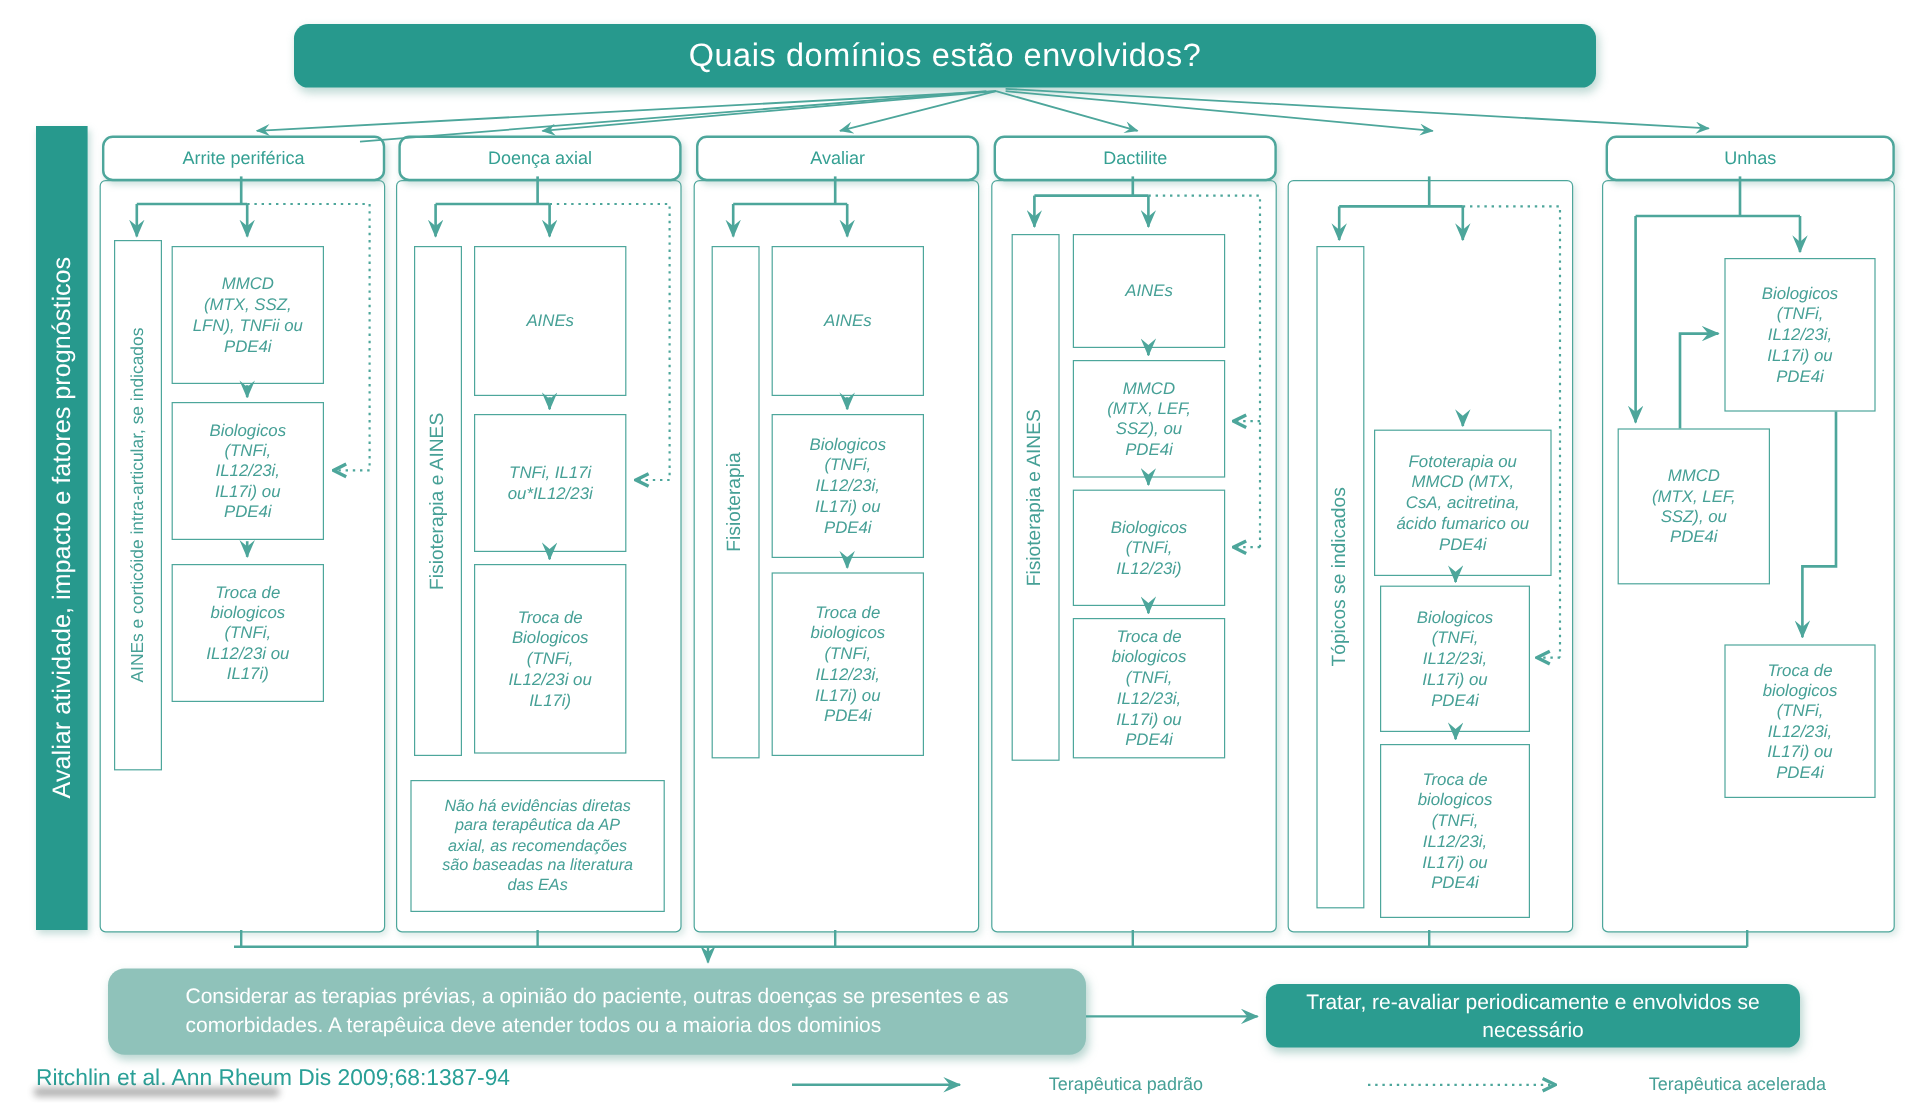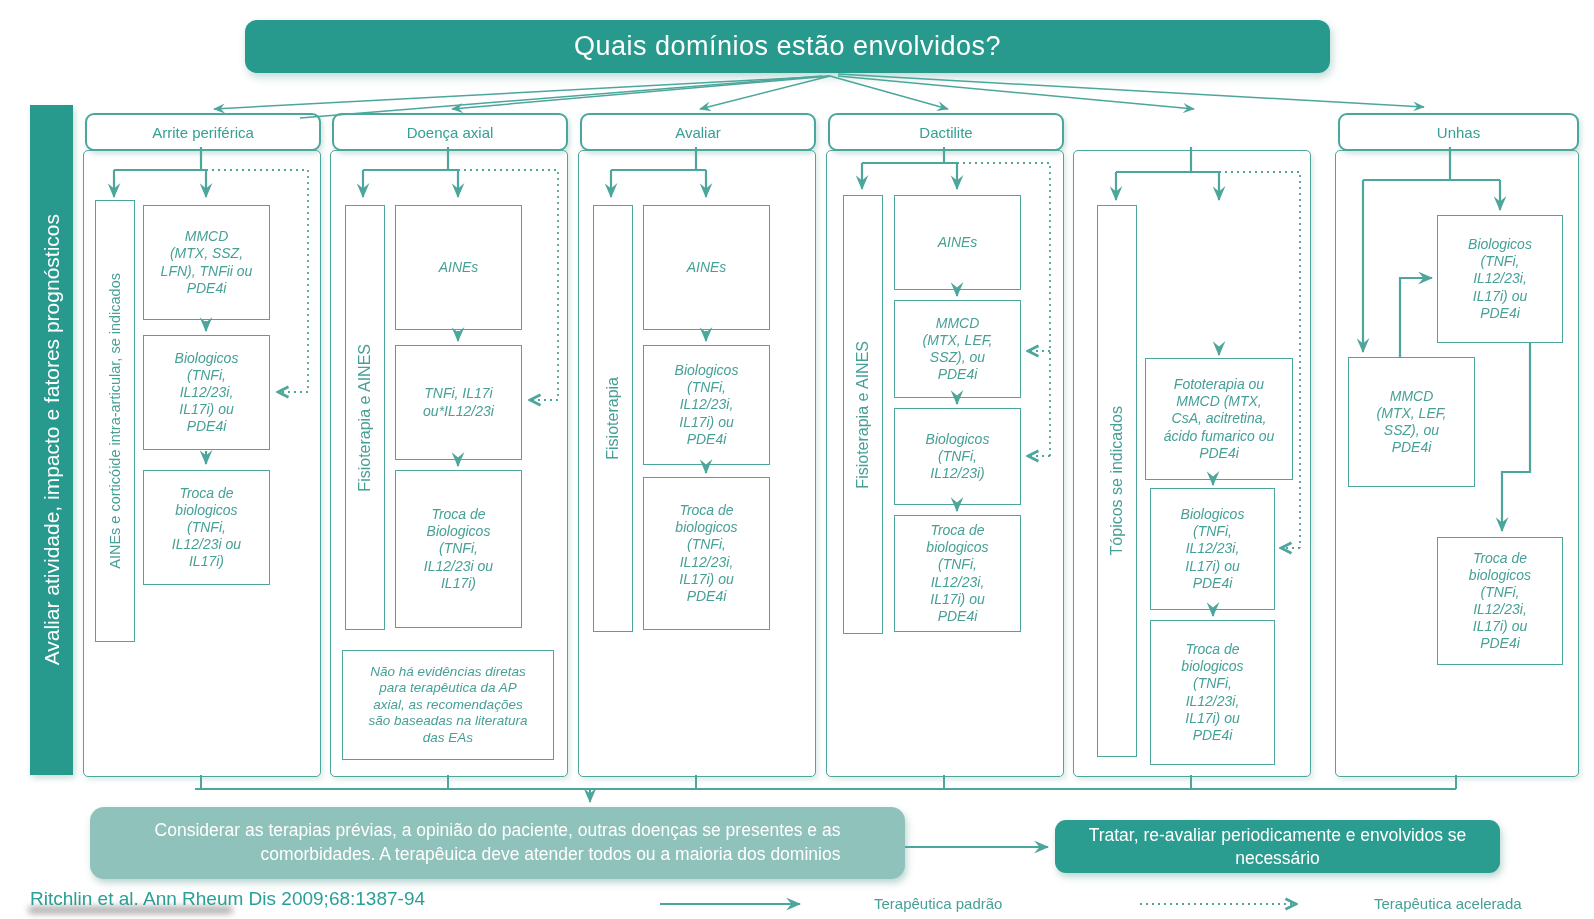--- a/index.html
+++ b/index.html
@@ -45,21 +45,21 @@
     position:absolute;border:1.5px solid #4da69b;background:#ffffff;
     color:#46a096;font-size:14px;line-height:1.22;text-align:center;
     display:flex;align-items:center;justify-content:center;
     white-space:pre-line;z-index:2;padding:2px;box-sizing:border-box;font-style:italic;
   }
   .node.note{font-size:13.5px;}
   #overlay{position:absolute;left:0;top:0;width:1594px;height:919px;z-index:4;pointer-events:none;}
   .banner-light{
     position:absolute;left:90px;top:807px;width:815px;height:72px;
     background:#8fc2ba;border-radius:14px;color:#ffffff;font-size:17.5px;line-height:1.35;
-    display:flex;align-items:center;justify-content:center;text-align:right;white-space:pre-line;
+    display:flex;align-items:center;justify-content:center;text-align:left;white-space:pre-line;
     box-shadow:2px 4px 7px rgba(120,175,165,.5);z-index:2;
   }
   .banner-dark{
     position:absolute;left:1055px;top:820px;width:445px;height:53px;
     background:#2b9c90;border-radius:11px;color:#ffffff;font-size:17.5px;line-height:1.3;
     display:flex;align-items:center;justify-content:center;text-align:center;white-space:pre-line;
     box-shadow:2px 4px 7px rgba(120,175,165,.5);z-index:2;
   }
   .citation{
     position:absolute;left:30px;top:888px;color:#2aa097;font-size:19px;z-index:2;

